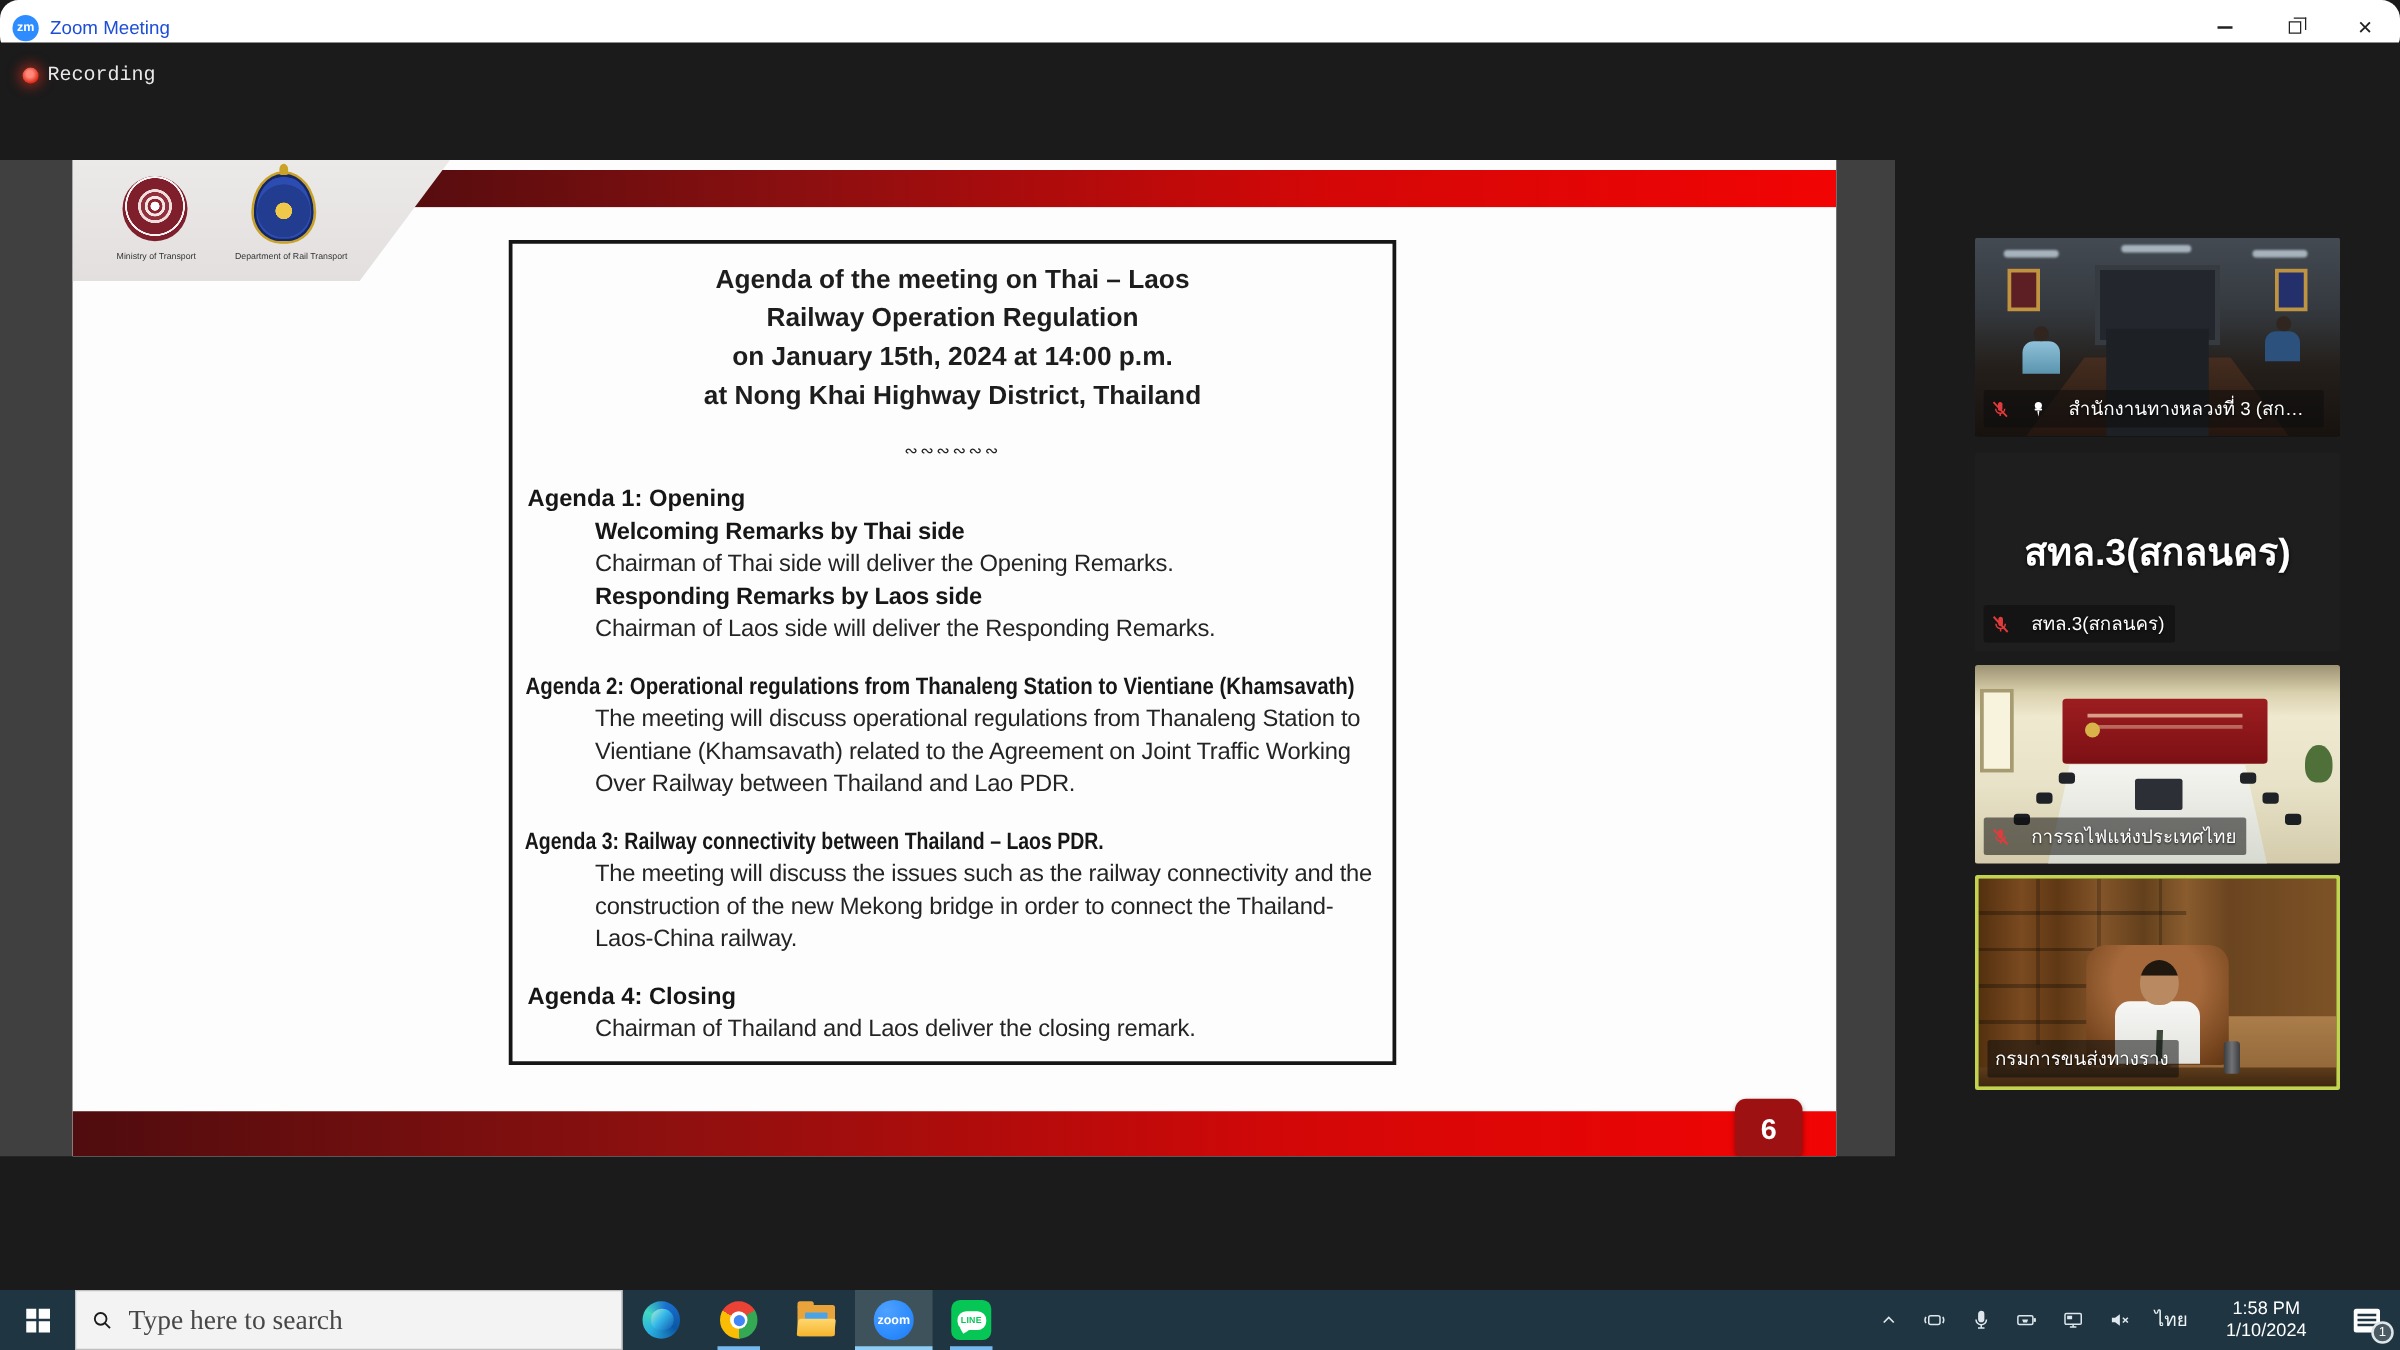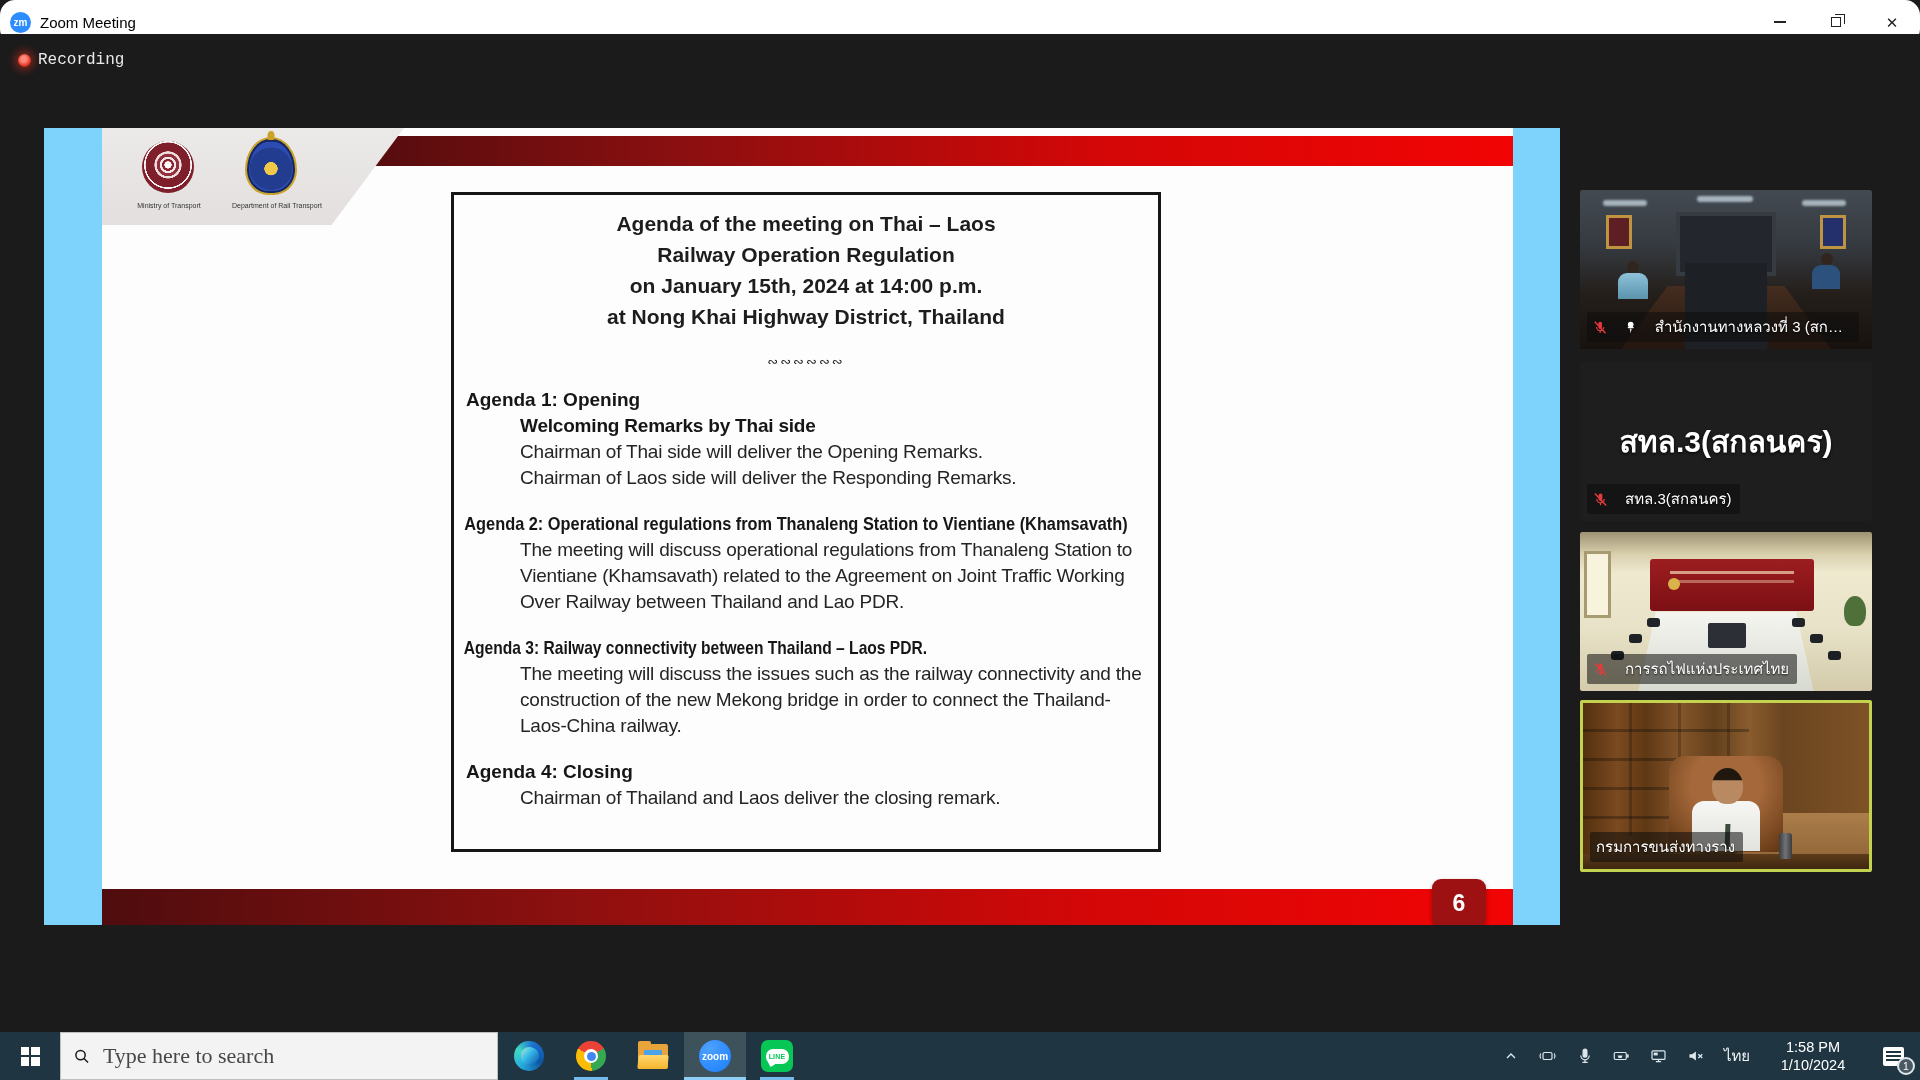--- a/index.html
+++ b/index.html
@@ -5,38 +5,38 @@
   html,body{margin:0;padding:0;background:#000;}
   *{box-sizing:border-box;}
   .screen{position:relative;width:1920px;height:1080px;overflow:hidden;
     font-family:"Liberation Sans","DejaVu Sans",sans-serif;background:#1b1b1b;}
 
   
   .titlebar{position:absolute;top:0;left:0;width:1920px;height:44px;background:#fff;
     display:flex;align-items:center;padding-left:10px;border-radius:15px;}
   .zm-badge{width:21px;height:21px;border-radius:50%;background:#2d8cff;color:#fff;
     font-size:10px;font-weight:700;display:flex;align-items:center;justify-content:center;margin-right:9px;}
-  .win-title{font-size:15px;color:#000000;}
+  .win-title{font-size:15px;color:#1d4ed8;}
   .win-controls{margin-left:auto;display:flex;height:100%;}
   .wc{width:56px;height:100%;background:none;border:0;display:flex;align-items:center;justify-content:center;cursor:pointer;padding:0;}
   .g-min{width:12px;height:2px;background:#222;display:block;}
   .g-restore{width:10px;height:10px;border:1.5px solid #222;position:relative;display:block;}
   .g-restore::before{content:"";position:absolute;top:-4.5px;left:2.5px;width:9px;height:9px;
     border:1.5px solid #222;border-bottom:0;border-left:0;}
   .g-close{font-size:15px;color:#222;line-height:1;}
 
   
   .meeting-area{position:absolute;top:34px;left:0;width:1920px;height:998px;background:#1b1b1b;}
   .recording{position:absolute;top:17px;left:18px;display:flex;align-items:center;gap:7px;font-family:Liberation Mono, monospace;}
   .rec-dot{width:13px;height:13px;border-radius:50%;
     background:radial-gradient(circle at 45% 40%,#ff8a7a 0 25%,#e0301e 65%,#8a1407 100%);
     box-shadow:0 0 9px 3px rgba(224,48,30,.55);}
   .rec-label{color:#e9e9e9;font-size:16px;}
 
-  .share-backdrop{position:absolute;left:0;top:94px;width:1516px;height:797px;background:#7dd3fc;margin-left:44px;}
+  .share-backdrop{position:absolute;left:0;top:94px;width:1516px;height:797px;background:#404040;}
   .slide{position:absolute;left:58px;top:0;width:1411px;height:797px;background:#fdfdfd;overflow:hidden;}
 
   
   .red-band{position:absolute;left:230px;right:0;top:8px;height:30px;
     background:linear-gradient(90deg,#4f0c0e 0%,#8c0f10 30%,#d40707 65%,#f20404 100%);
     clip-path:polygon(0 100%,34px 0,100% 0,100% 100%);}
   .logo-plate{position:absolute;left:0;top:0;width:302px;height:97px;
     background:linear-gradient(180deg,#eceae9,#e2dfde);
     clip-path:polygon(0 0,100% 0,76% 100%,0 100%);}
   .seal{position:absolute;left:40px;top:13px;width:52px;height:52px;border-radius:50%;
@@ -239,20 +239,21 @@
             <div>on January 15th, 2024 at 14:00 p.m.</div>
             <div>at Nong Khai Highway District, Thailand</div>
           </div>
           <div class="ornament">∾∾∾∾∾∾</div>
 
           <div class="sections">
             <div class="section">
               <div class="heading">Agenda 1: Opening</div>
               <div class="item bold">Welcoming Remarks by Thai side</div>
               <div class="item">Chairman of Thai side will deliver the Opening Remarks.</div>
+              <div class="item bold">Responding Remarks by Laos side</div>
               <div class="item">Chairman of Laos side will deliver the Responding Remarks.</div>
             </div>
             <div class="section">
               <div class="heading squeeze">Agenda 2:  Operational regulations from Thanaleng Station to Vientiane (Khamsavath)</div>
               <div class="item">The meeting will discuss operational regulations from Thanaleng Station to Vientiane (Khamsavath) related to the Agreement on Joint Traffic Working Over Railway between Thailand and Lao PDR.</div>
             </div>
             <div class="section">
               <div class="heading squeeze2">Agenda 3:  Railway connectivity between Thailand – Laos PDR.</div>
               <div class="item">The meeting will discuss the issues such as the railway connectivity and the construction of the new Mekong bridge in order to connect the Thailand-Laos-China railway.</div>
             </div>

